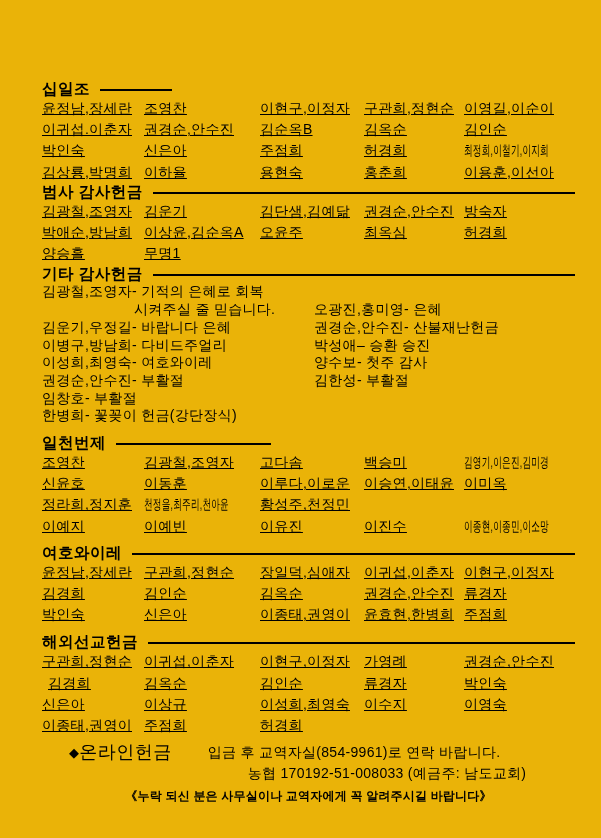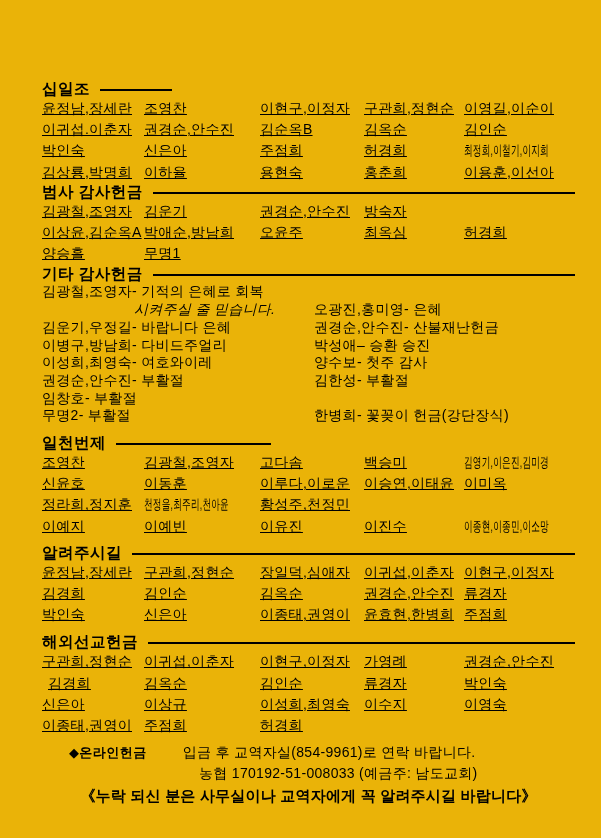--- a/index.html
+++ b/index.html
@@ -16,36 +16,36 @@
   .rule { border-top:2px solid #000; height:0; margin-top:2px; }
   .rule-full { flex:1; }
   .rule-short { width:72px; }
   .rule-medium { width:155px; }
 
   .nrow { display:grid; grid-template-columns:102px 116px 104px 100px 1fr; line-height:21.2px;text-decoration:underline; }
   .cell { white-space:nowrap; overflow:visible; }
   .cond { display:inline-block; transform:scaleX(0.62); transform-origin:0 50%; white-space:nowrap; }
 
   .mrow { display:grid; grid-template-columns:272px 1fr; line-height:17.7px; }
-  .indent { padding-left:92px;font-style:italic; }
+  .indent { padding-left:92px; }
 
   .sec-tithe    { margin-bottom:0; }
   .sec-beomsa   { margin-bottom:1px; }
   .sec-gita     { margin-bottom:9px; }
   .sec-thousand { margin-bottom:7px; }
   .sec-neighbor { margin-bottom:8px; }
   .sec-overseas { margin-bottom:6px; }
 
   .footer { margin-top:0; }
   .footer-row1 { display:flex; align-items:center; line-height:21px; }
   .diamond { margin-left:27px; font-size:13px; }
-  .online-label { font-weight:bold; font-size:13px; letter-spacing:0.5px; }
+  .online-label { font-weight:normal; font-size:18px; letter-spacing:0.5px; }
   .footer-line1 { margin-left:36px; }
-  .footer-row2 { padding-left:157px; line-height:21px; }
-  .footer-notice { text-align:center; font-weight:bold; font-size:15px; line-height:22px; letter-spacing:0.2px; margin-top:1px; }
+  .footer-row2 { padding-left:157px; line-height:21px;text-align:center; }
+  .footer-notice { text-align:center; font-weight:bold; font-size:12px; line-height:22px; letter-spacing:0.2px; margin-top:1px; }
 </style>
 </head>
 <body>
 
 <div class="page">
 
   <section class="sec-tithe">
     <div class="sec-header">
       <h2 class="sec-title">십일조</h2>
       <div class="rule rule-short"></div>
@@ -84,26 +84,27 @@
 
   <section class="sec-beomsa">
     <div class="sec-header">
       <h2 class="sec-title">범사 감사헌금</h2>
       <div class="rule rule-full"></div>
     </div>
     <div>
       <div class="nrow">
         <span class="cell">김광철,조영자</span>
         <span class="cell">김운기</span>
+        <span class="cell">김단샘,김예닮</span>
         <span class="cell">권경순,안수진</span>
         <span class="cell">방숙자</span>
       </div>
       <div class="nrow">
+        <span class="cell">박애순,방남희</span>
         <span class="cell">이상윤,김순옥A</span>
-        <span class="cell">박애순,방남희</span>
         <span class="cell">오윤주</span>
         <span class="cell">최옥심</span>
         <span class="cell">허경희</span>
       </div>
       <div class="nrow">
         <span class="cell">양승흘</span>
         <span class="cell">무명1</span>
       </div>
     </div>
   </section>
@@ -135,21 +136,20 @@
         <span class="cell">양수보- 첫주 감사</span>
       </div>
       <div class="mrow">
         <span class="cell">권경순,안수진- 부활절</span>
         <span class="cell">김한성- 부활절</span>
       </div>
       <div class="mrow">
         <span class="cell">임창호- 부활절</span>
       </div>
       <div class="mrow">
-        <span class="cell">무명2- 부활절</span>
         <span class="cell">한병희- 꽃꽂이 헌금(강단장식)</span>
       </div>
     </div>
   </section>
 
   <section class="sec-thousand">
     <div class="sec-header">
       <h2 class="sec-title">일천번제</h2>
       <div class="rule rule-medium"></div>
     </div>
@@ -178,21 +178,21 @@
         <span class="cell">이예빈</span>
         <span class="cell">이유진</span>
         <span class="cell">이진수</span>
         <span class="cell"><span class="cond">이종현,이종민,이소망</span></span>
       </div>
     </div>
   </section>
 
   <section class="sec-neighbor">
     <div class="sec-header">
-      <h2 class="sec-title">알려주시길</h2>
+      <h2 class="sec-title">여호와이레</h2>
       <div class="rule rule-full"></div>
     </div>
     <div>
       <div class="nrow">
         <span class="cell">윤정남,장세란</span>
         <span class="cell">구관희,정현순</span>
         <span class="cell">장일덕,심애자</span>
         <span class="cell">이귀섭,이춘자</span>
         <span class="cell">이현구,이정자</span>
       </div>

